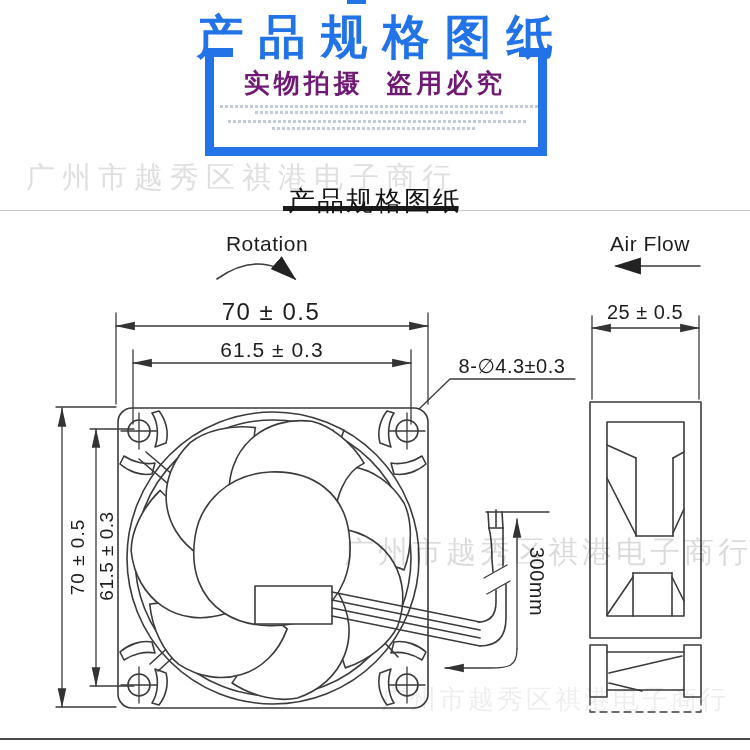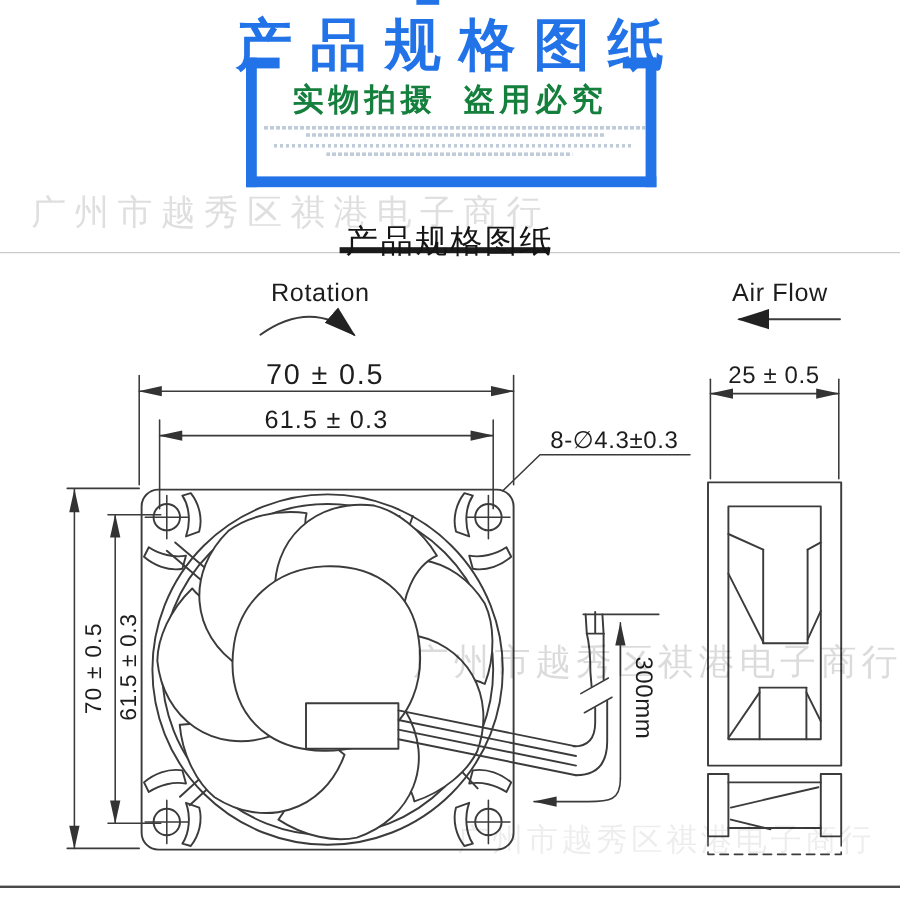--- a/index.html
+++ b/index.html
@@ -5,21 +5,21 @@
   html,body{margin:0;padding:0;background:#fff;}
   body{font-family:"Liberation Sans","DejaVu Sans",sans-serif;}
   #stage{position:relative;width:750px;height:750px;background:#fff;overflow:hidden;}
   .abs{position:absolute;}
   
   .top-mark{left:347px;top:0;width:19px;height:4px;background:#2273e8;}
   .frame-bar{background:#2273e8;}
   .hdr-title{left:0;top:6px;width:750px;text-align:center;font-size:47px;font-weight:bold;
              color:#2273e8;letter-spacing:15px;text-indent:15px;white-space:pre;}
   .hdr-sub{left:0;top:66px;width:750px;text-align:center;font-size:26px;font-weight:bold;
-           color:#15803d;letter-spacing:4px;white-space:pre;}
+           color:#701a75;letter-spacing:4px;white-space:pre;}
   .microrow{height:3px;opacity:.65;
     background:repeating-linear-gradient(90deg,#9fb0c6 0 3px,rgba(0,0,0,0) 3px 5px);}
   .wm{color:#dfdfdf;white-space:nowrap;pointer-events:none;text-align:center;}
   .wm1{left:26px;top:158px;font-size:29px;letter-spacing:7px;}
   .wm2{left:344px;top:532px;font-size:30px;letter-spacing:4px;color:rgba(0,0,0,0.14);z-index:3;}
   .wm3{left:362px;top:682px;font-size:26px;letter-spacing:3px;color:rgba(0,0,0,0.07);
        width:386px;overflow:hidden;z-index:3;}
   .tab-label{left:0;top:183px;width:750px;text-align:center;font-size:27px;color:#151515;
              letter-spacing:2px;z-index:2;}
   .tab-hairline{left:0;top:210px;width:750px;height:1px;background:#c9c9c9;}

